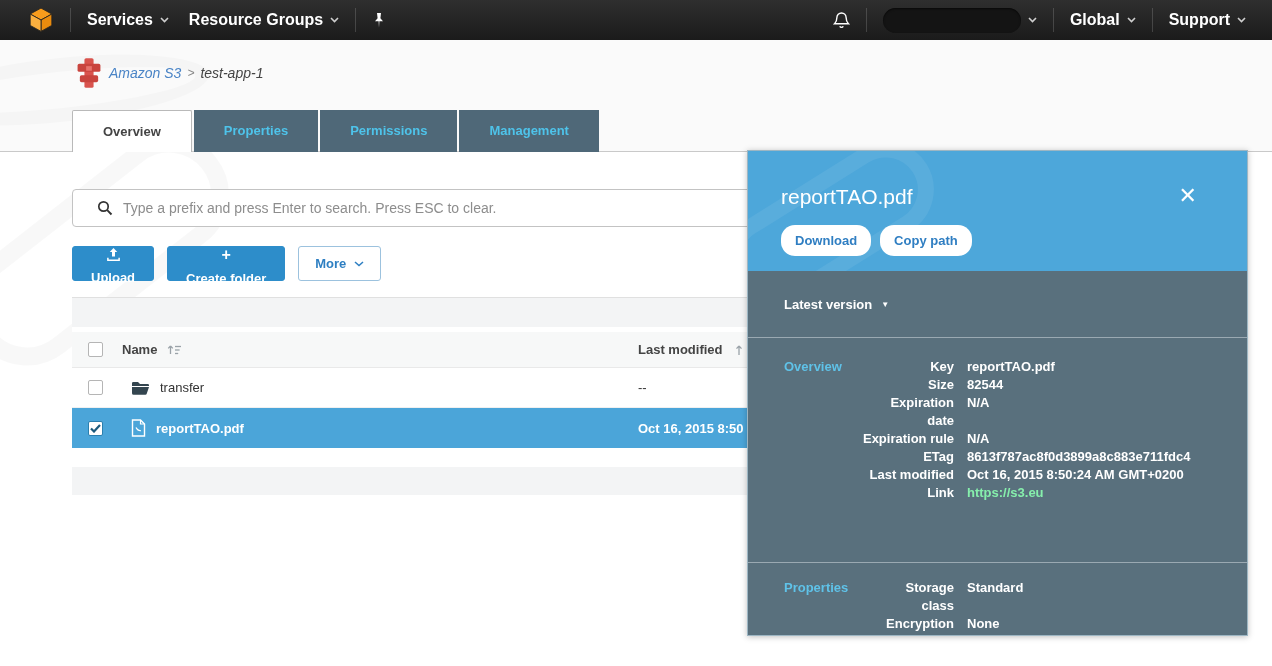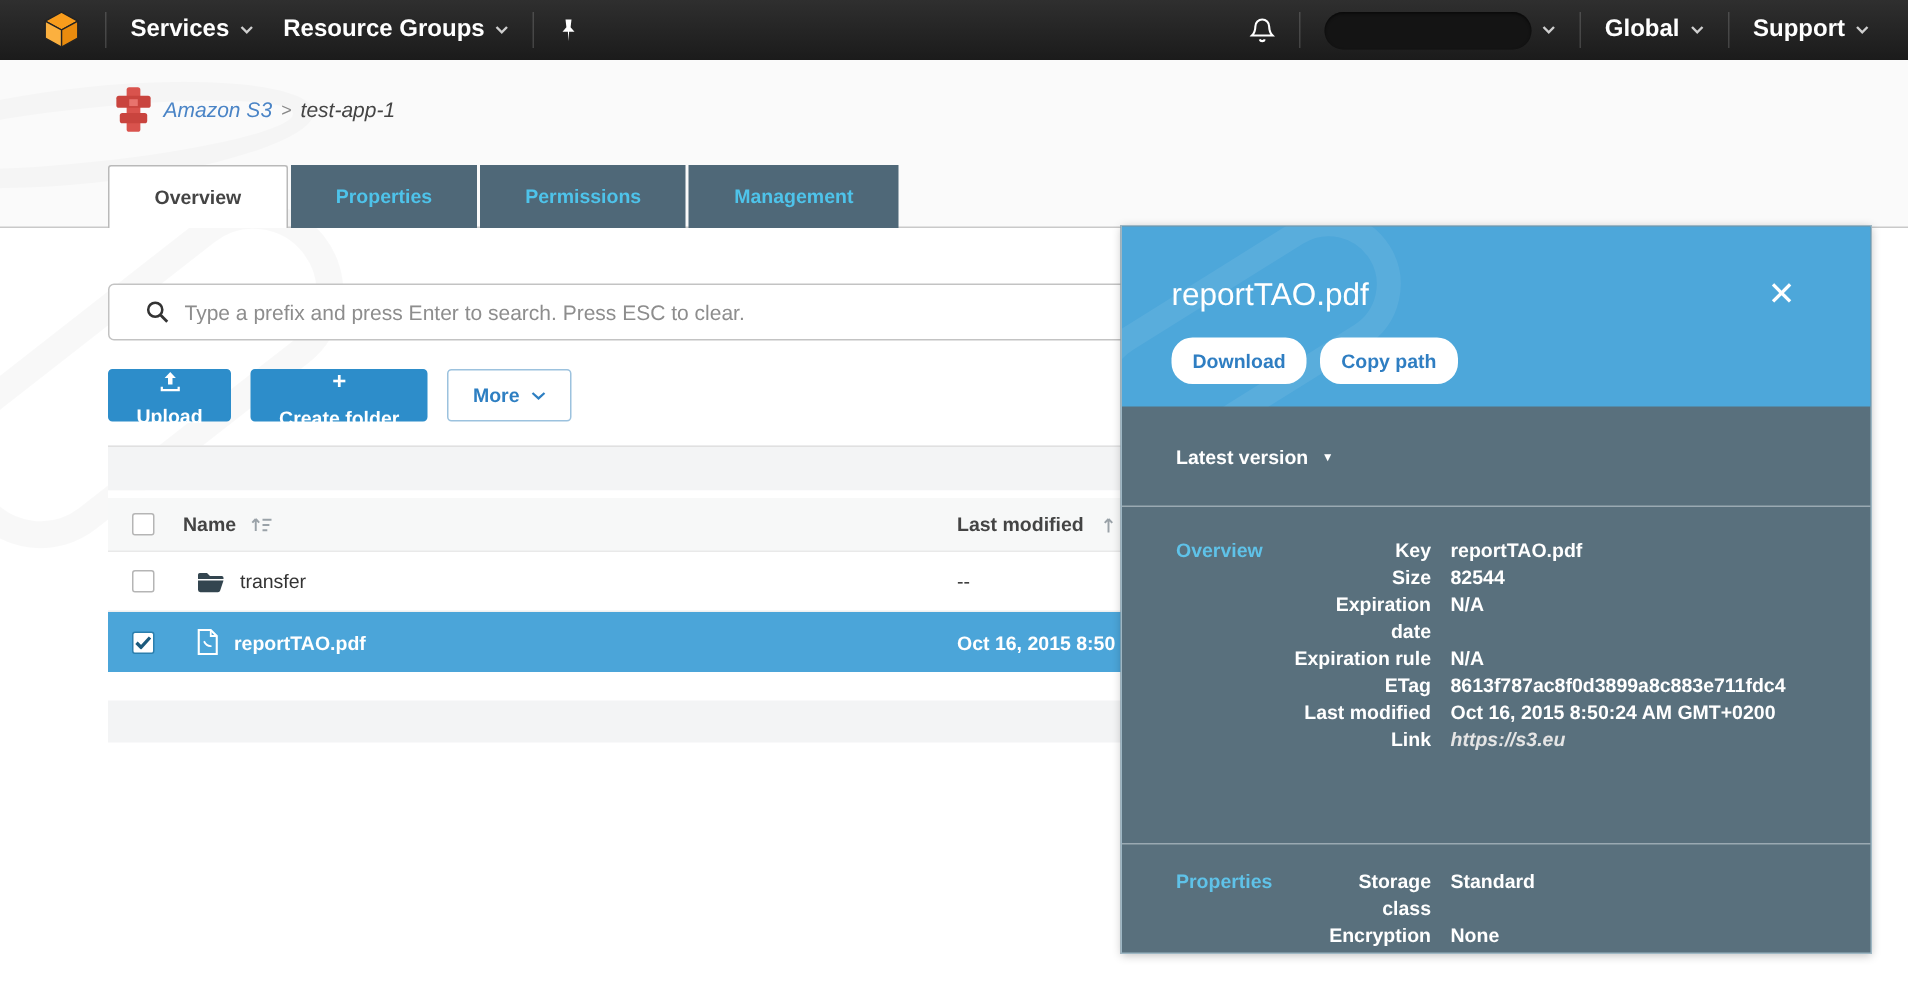--- a/index.html
+++ b/index.html
@@ -101,21 +101,21 @@
   .caret-sm { font-size:8px; }
   .panel-section { display:flex; padding:20px 15px 0 36px; font-size:13px; }
   .panel-section.overview { height:225px; border-bottom:1px solid #9aa9b2; }
   .panel-section.properties { padding-top:16px; }
   .sec-head { width:72px; color:#5fc2e8; font-weight:bold; flex-shrink:0; line-height:18px; }
   .fields { flex:1; }
   .frow { display:flex; line-height:18px; }
   .flabel { width:98px; text-align:right; font-weight:bold; flex-shrink:0; }
   .flabel span { display:block; }
   .fval { margin-left:13px; font-weight:bold; white-space:nowrap; }
-  .fval.link { color:#e5e5e5; cursor:pointer;font-style:italic; }
+  .fval.link { color:#86efac; cursor:pointer; }
 
   svg { display:block; }
 </style>
 </head>
 <body>
 
 <div class="screen">
 
   <header class="topnav">
     <span>

